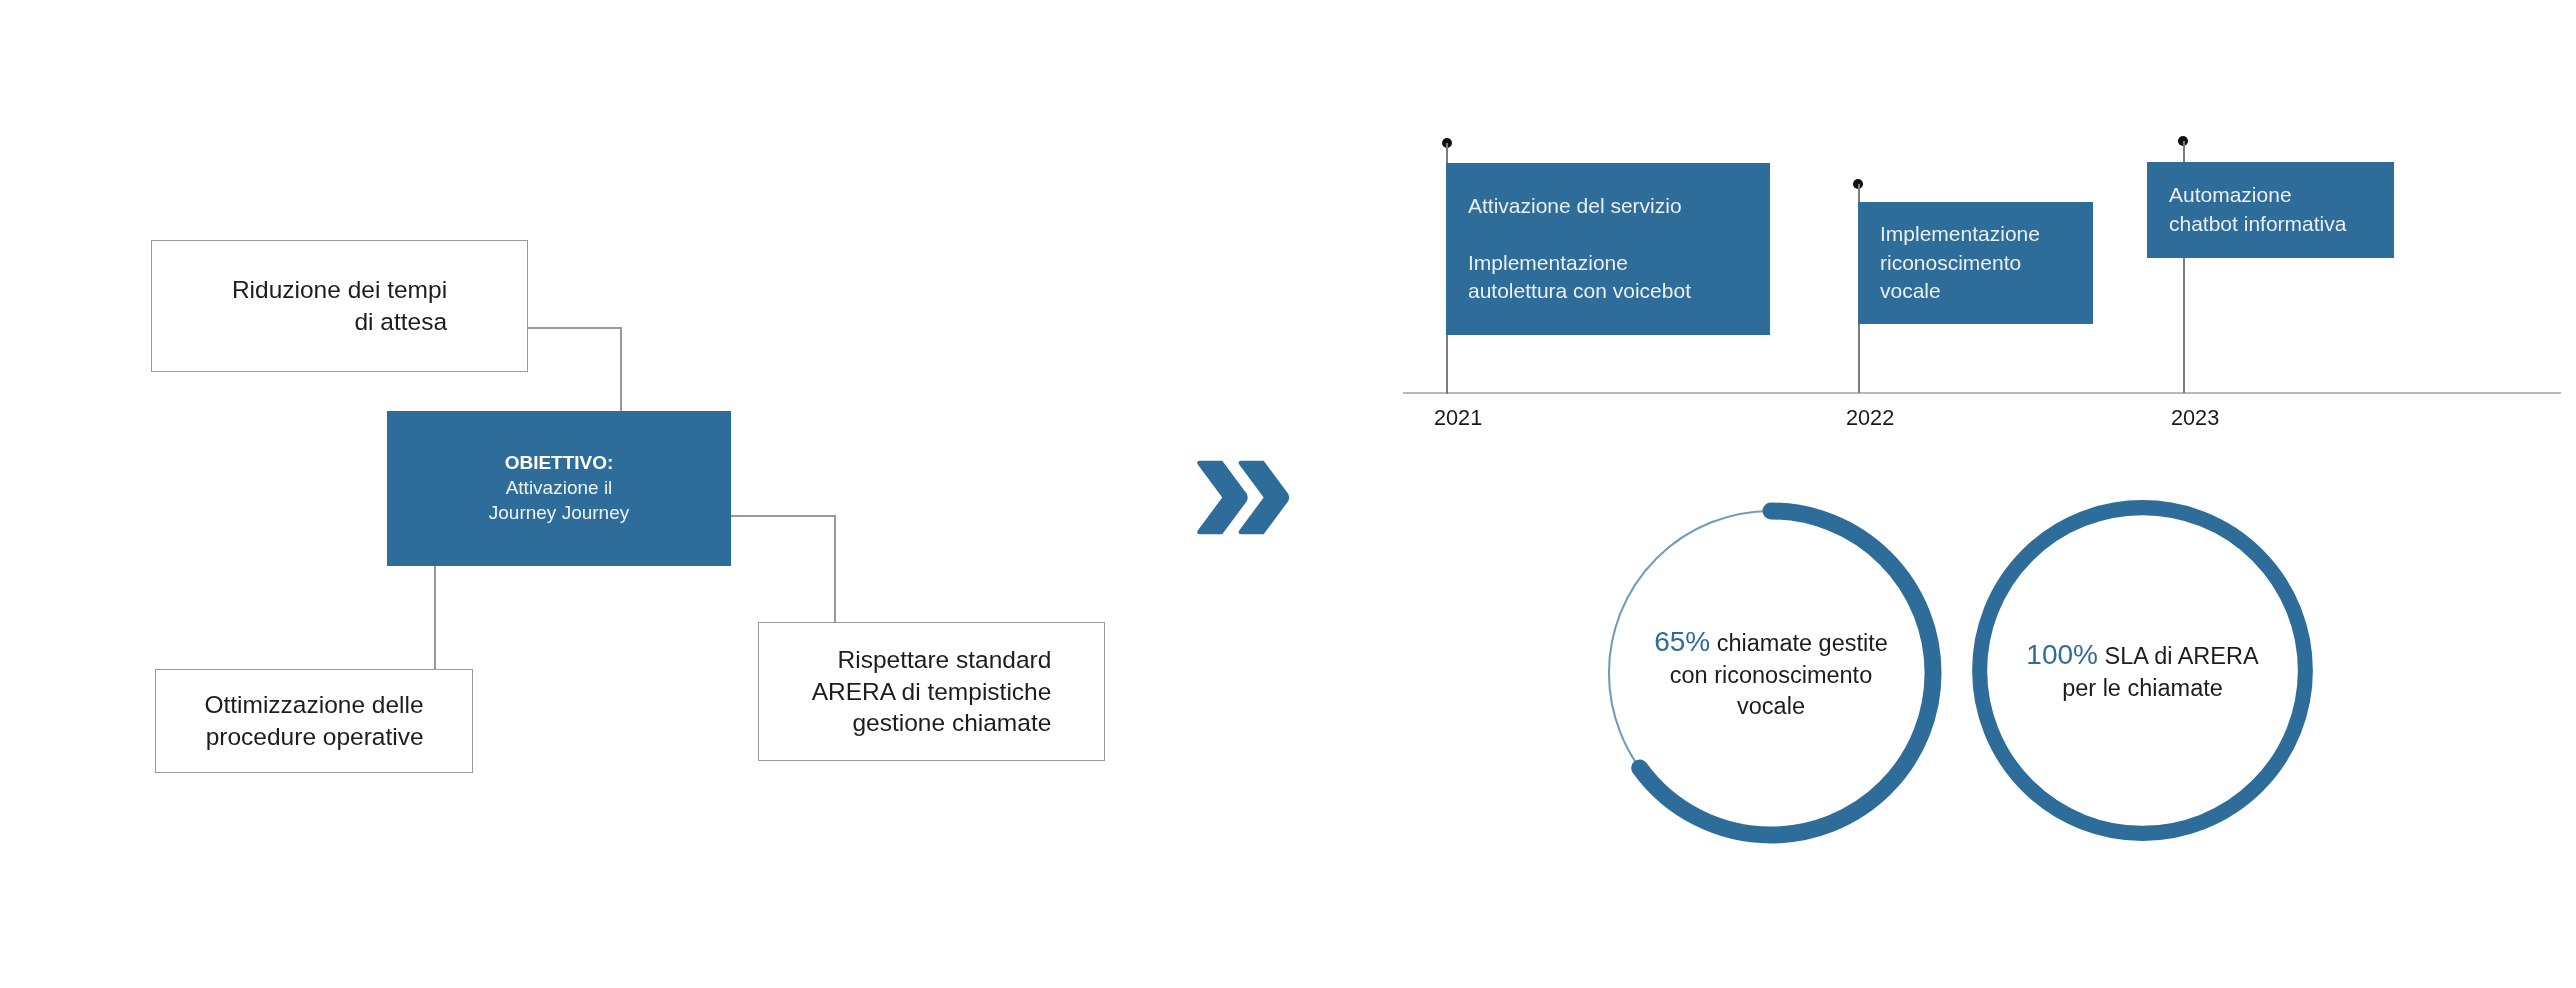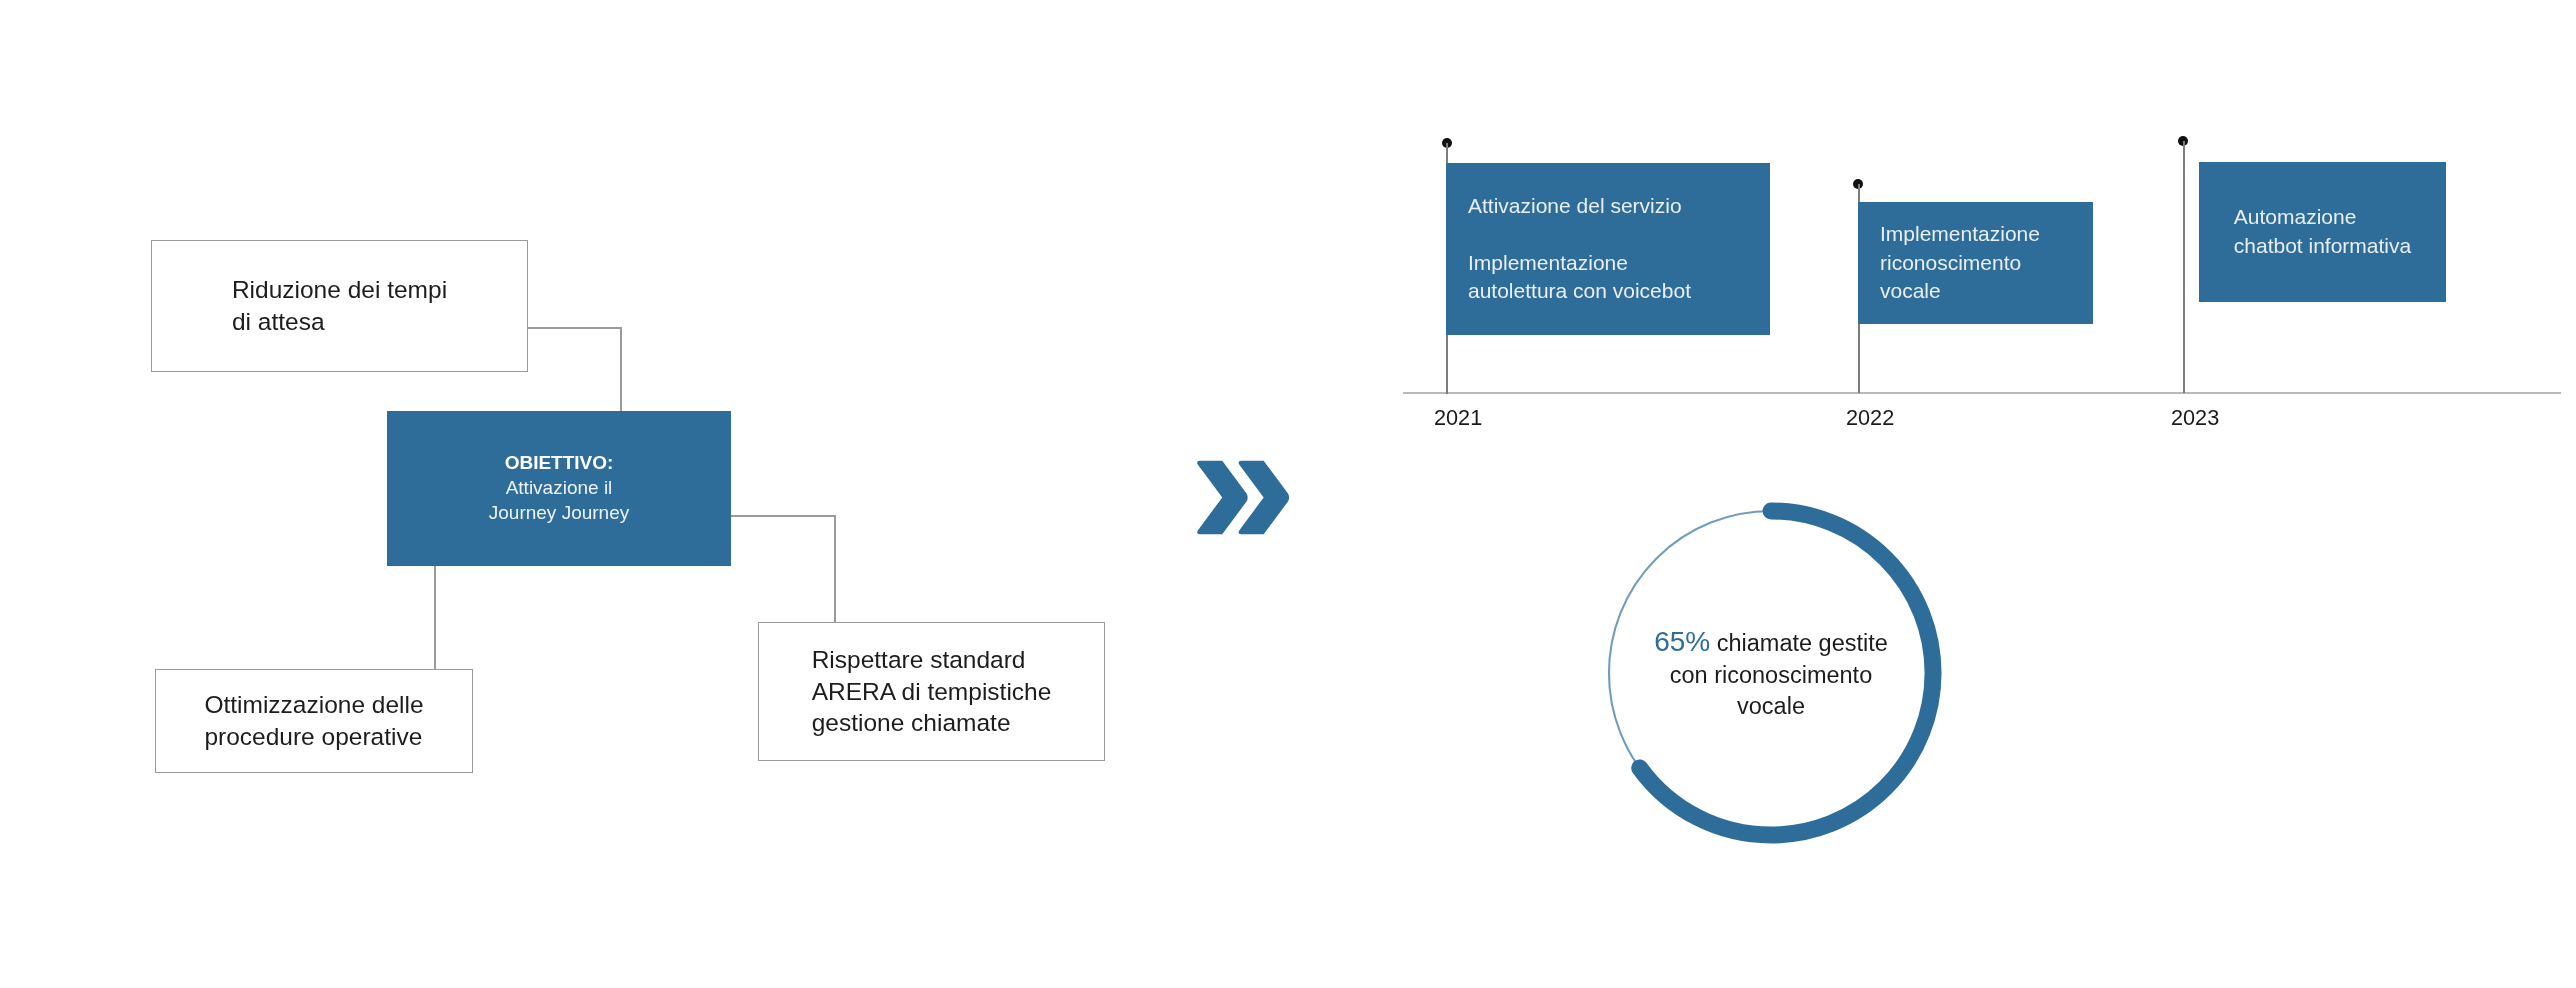--- a/index.html
+++ b/index.html
@@ -7,21 +7,21 @@
     width:2576px;height:989px;position:relative;overflow:hidden;
     font-family:"Liberation Sans", sans-serif;
     color:#222222;
   }
   .stage{position:absolute;left:0;top:0;width:2576px;height:989px;}
 
   
   .obj-box{
     position:absolute;box-sizing:border-box;
     border:1.5px solid #9a9a9a;background:#ffffff;
-    display:flex;align-items:center;justify-content:center;text-align:left;
+    display:flex;align-items:center;justify-content:center;text-align:right;
     font-size:24.5px;line-height:1.30;color:#1d1d1d;
     padding:5.7px 9.4px;
   }
   #box-riduzione{left:151px;top:240px;width:377px;height:132px;}
   #box-ottimizzazione{left:155px;top:669px;width:318px;height:104px;}
   #box-rispettare{left:758px;top:622px;width:347px;height:139px;}
 
   #box-obiettivo{
     position:absolute;left:387px;top:411px;width:344px;height:155px;
     background:#2e6d99;border:none;
@@ -135,21 +135,21 @@
       <p>
         <span>Implementazione</span><br>
         <span>riconoscimento</span><br>
         <span>vocale</span>
       </p>
     </div>
     <div class="tl-year" style="left:443px;">2022</div>
 
     <div class="tl-dot" style="left:775px;top:14px;"></div>
     <div class="tl-stem" style="left:780px;top:19px;height:252px;"></div>
-    <div class="tl-card" style="left:796px;top:40px;width:247px;height:140px;align-items:center;">
+    <div class="tl-card" style="left:744px;top:40px;width:247px;height:96px;">
       <p>
         <span>Automazione</span><br>
         <span>chatbot informativa</span>
       </p>
     </div>
     <div class="tl-year" style="left:768px;">2023</div>
   </div>
 
   <div class="donut" id="donut-65">
     <svg width="358" height="358" viewBox="0 0 380 380" aria-hidden="true">
@@ -160,15 +160,27 @@
     <div class="donut-label">
       <div>
         <span class="pct">65%</span>
         <span>chiamate gestite</span><br>
         <span>con riconoscimento</span><br>
         <span>vocale</span>
       </div>
     </div>
   </div>
 
+  <div class="donut" id="donut-100">
+    <svg width="353" height="353" viewBox="0 0 375 375" aria-hidden="true">
+      <circle cx="187.5" cy="187.5" r="173" fill="none" stroke="#2e6d99" stroke-width="16"></circle>
+    </svg>
+    <div class="donut-label">
+      <div>
+        <span class="pct">100%</span>
+        <span>SLA di ARERA</span><br>
+        <span>per le chiamate</span>
+      </div>
+    </div>
+  </div>
 
 </div>
 
 
 </body></html>

